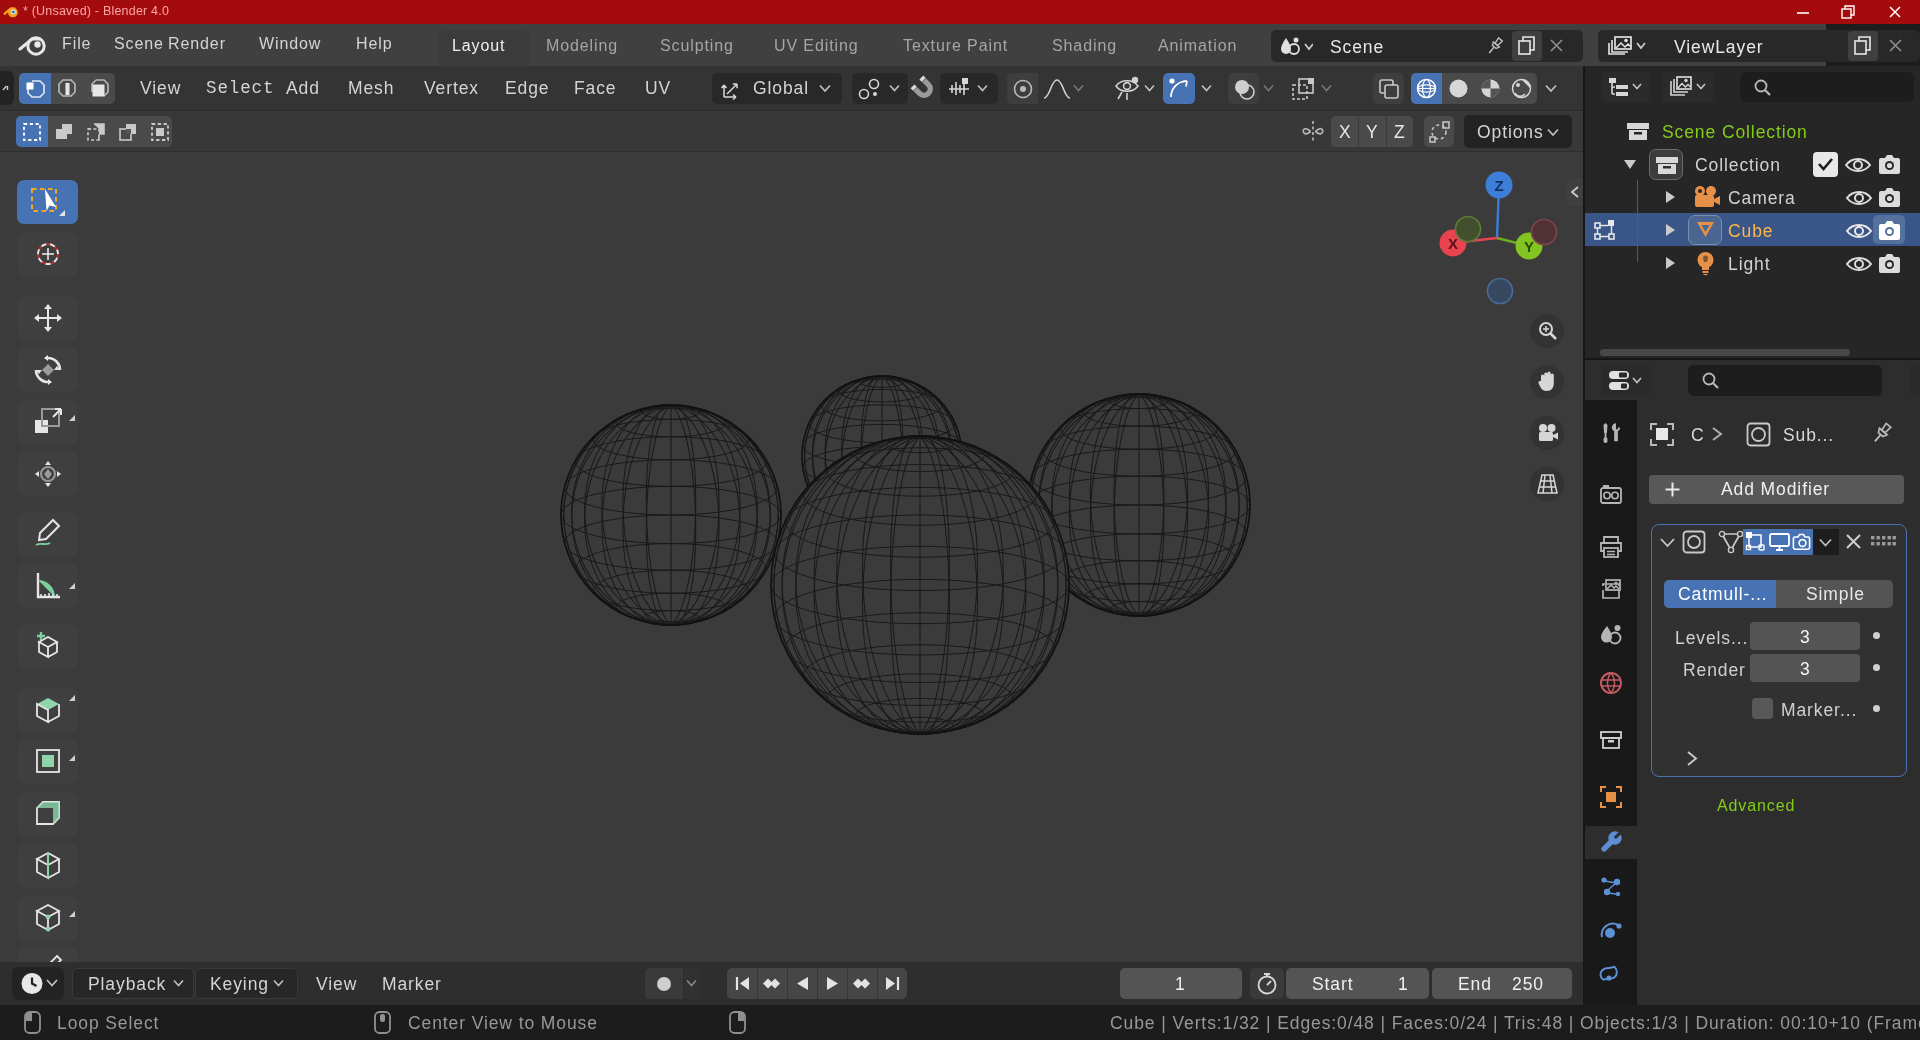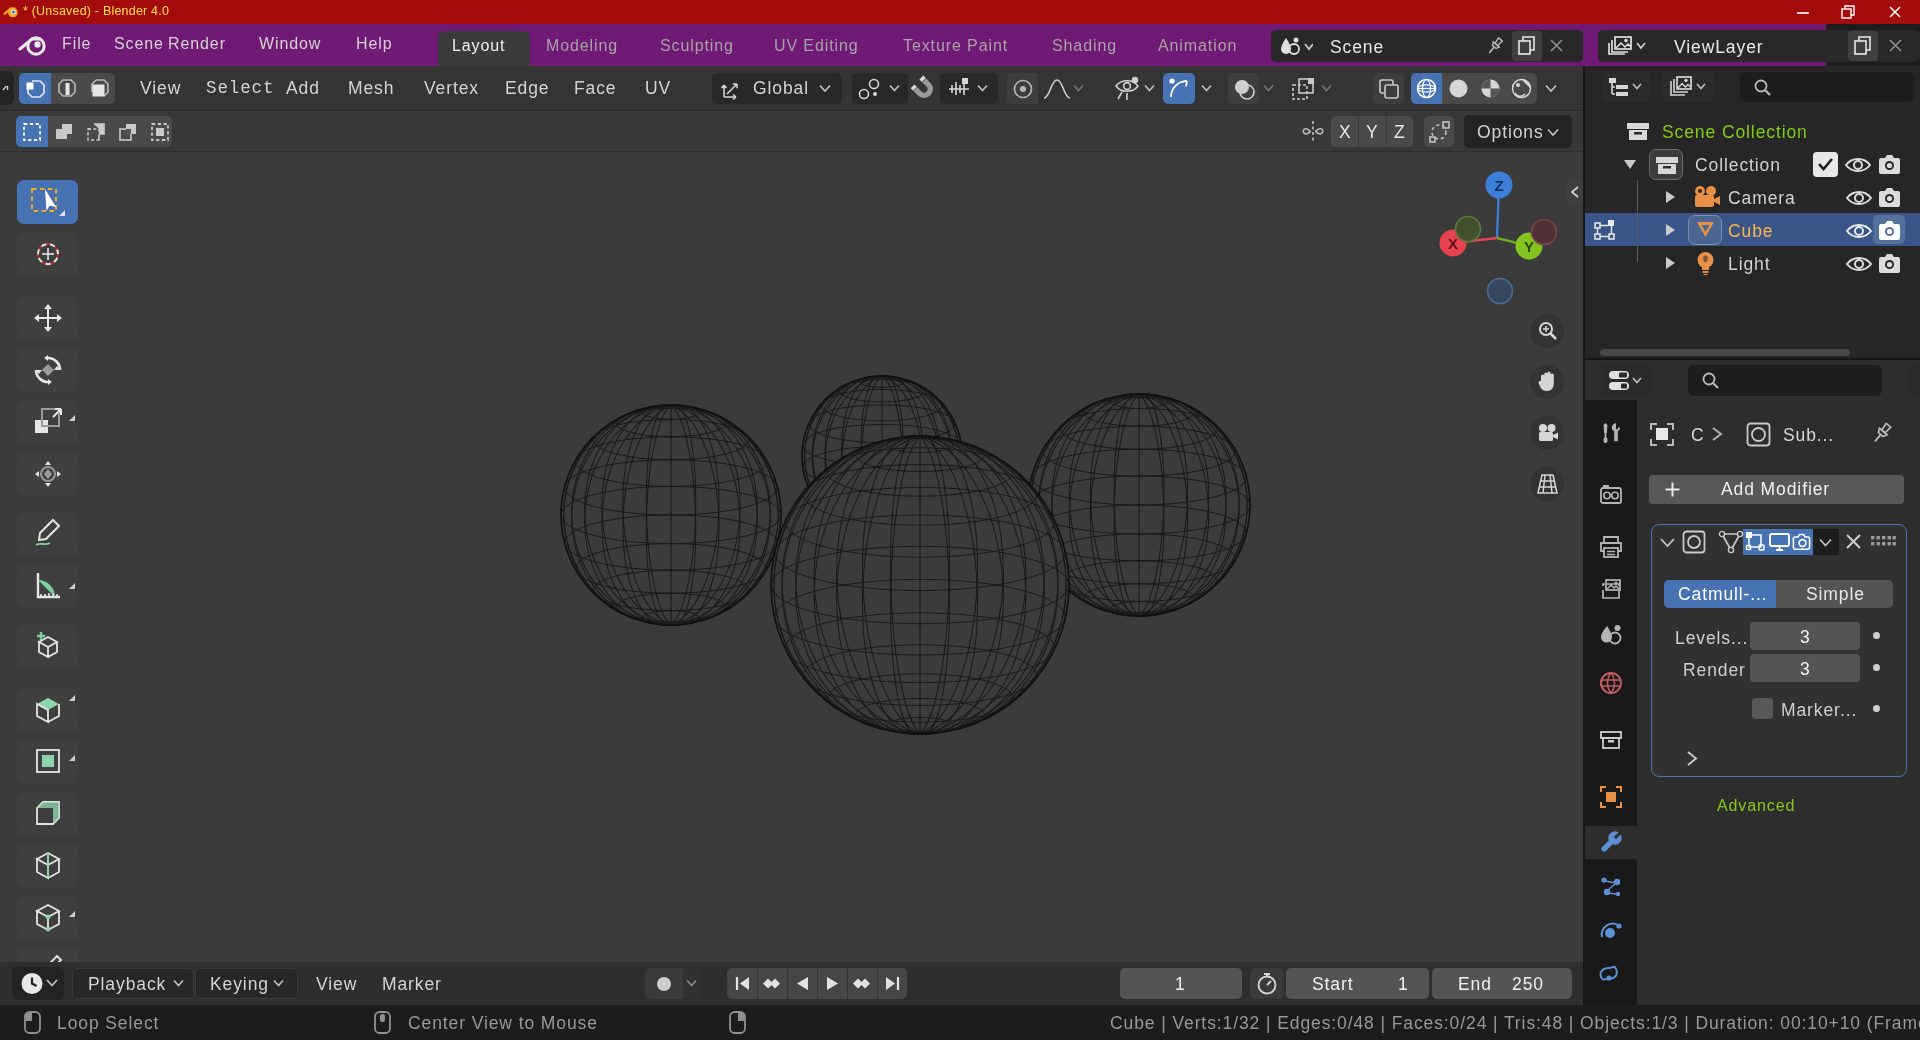--- a/index.html
+++ b/index.html
@@ -14,34 +14,34 @@
 <body>
 <div id="root">
 
   <div class="abs" style="left:0;top:0;width:1920px;height:24px;background:#a40b0c;">
     <svg class="abs" style="left:3px;top:4px" width="16" height="15" viewBox="0 0 17 16">
       <path d="M1 11 L8 5 L13 5" stroke="#f5a623" stroke-width="2.4" fill="none"></path>
       <circle cx="10.5" cy="9" r="5.2" fill="#f5a623"></circle>
       <circle cx="11" cy="8.5" r="2.6" fill="#cde8f8"></circle>
       <circle cx="11" cy="8.5" r="1.4" fill="#2a6591"></circle>
     </svg>
-    <div class="abs" style="left:23px;top:4px;color:#fde047;font-size:12.5px;letter-spacing:0.2px;">* (Unsaved) - Blender 4.0</div>
+    <div class="abs" style="left:23px;top:4px;color:#fca5a5;font-size:12.5px;letter-spacing:0.2px;">* (Unsaved) - Blender 4.0</div>
     <svg class="abs" style="left:1796px;top:6px" width="14" height="12" viewBox="0 0 14 12">
         <line x1="1" y1="7" x2="13" y2="7" stroke="#fff" stroke-width="1.6"></line>
       </svg>
     <svg class="abs" style="left:1841px;top:5px" width="14" height="14" viewBox="0 0 14 14">
       <rect x="1" y="4" width="9" height="9" fill="none" stroke="#fff" stroke-width="1.4"></rect>
       <path d="M4 4 V1 H13 V10 H10" fill="none" stroke="#fff" stroke-width="1.4"></path>
     </svg>
     <svg class="abs" style="left:1888px;top:5px" width="14" height="14" viewBox="0 0 14 14">
         <path d="M2 2 L12 12 M12 2 L2 12" stroke="#fff" stroke-width="1.5"></path>
       </svg>
   </div>
 
-  <div class="abs" style="left:0;top:24px;width:1826px;height:42px;background:#701a75;">
+  <div class="abs" style="left:0;top:24px;width:1826px;height:42px;background:#404040;">
 
     <svg class="abs" style="left:18px;top:9px" width="30" height="25" viewBox="0 0 30 25">
       <path d="M2 16 L14 6 L22 6" stroke="#e8e8e8" stroke-width="3" fill="none" stroke-linecap="round"></path>
       <circle cx="18" cy="13" r="8.2" fill="none" stroke="#e8e8e8" stroke-width="3"></circle>
       <circle cx="19.5" cy="11.5" r="3.2" fill="#e8e8e8"></circle>
     </svg>
     <div class="abs txt" style="left:62px;top:11px;font-size:16px;">File</div>
     <div class="abs txt" style="left:114px;top:11px;font-size:16px;">Scene</div>
     <div class="abs txt" style="left:168px;top:11px;font-size:16px;">Render</div>
     <div class="abs txt" style="left:259px;top:11px;font-size:16px;">Window</div>

